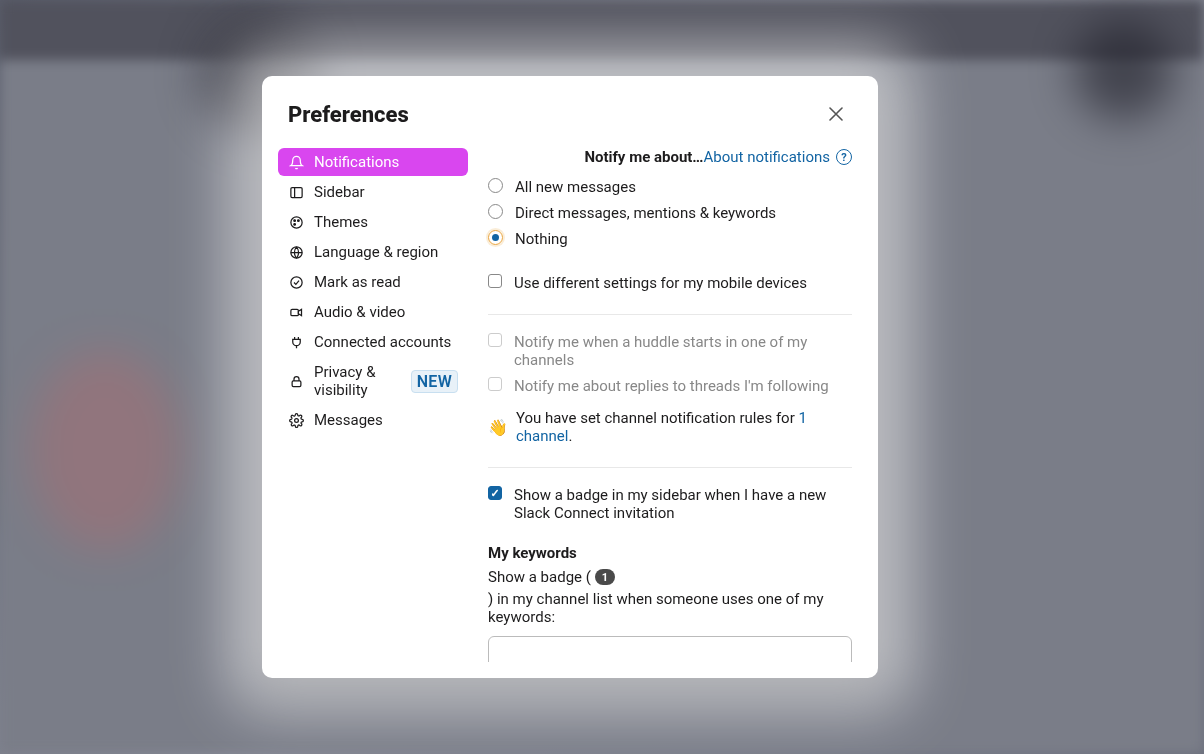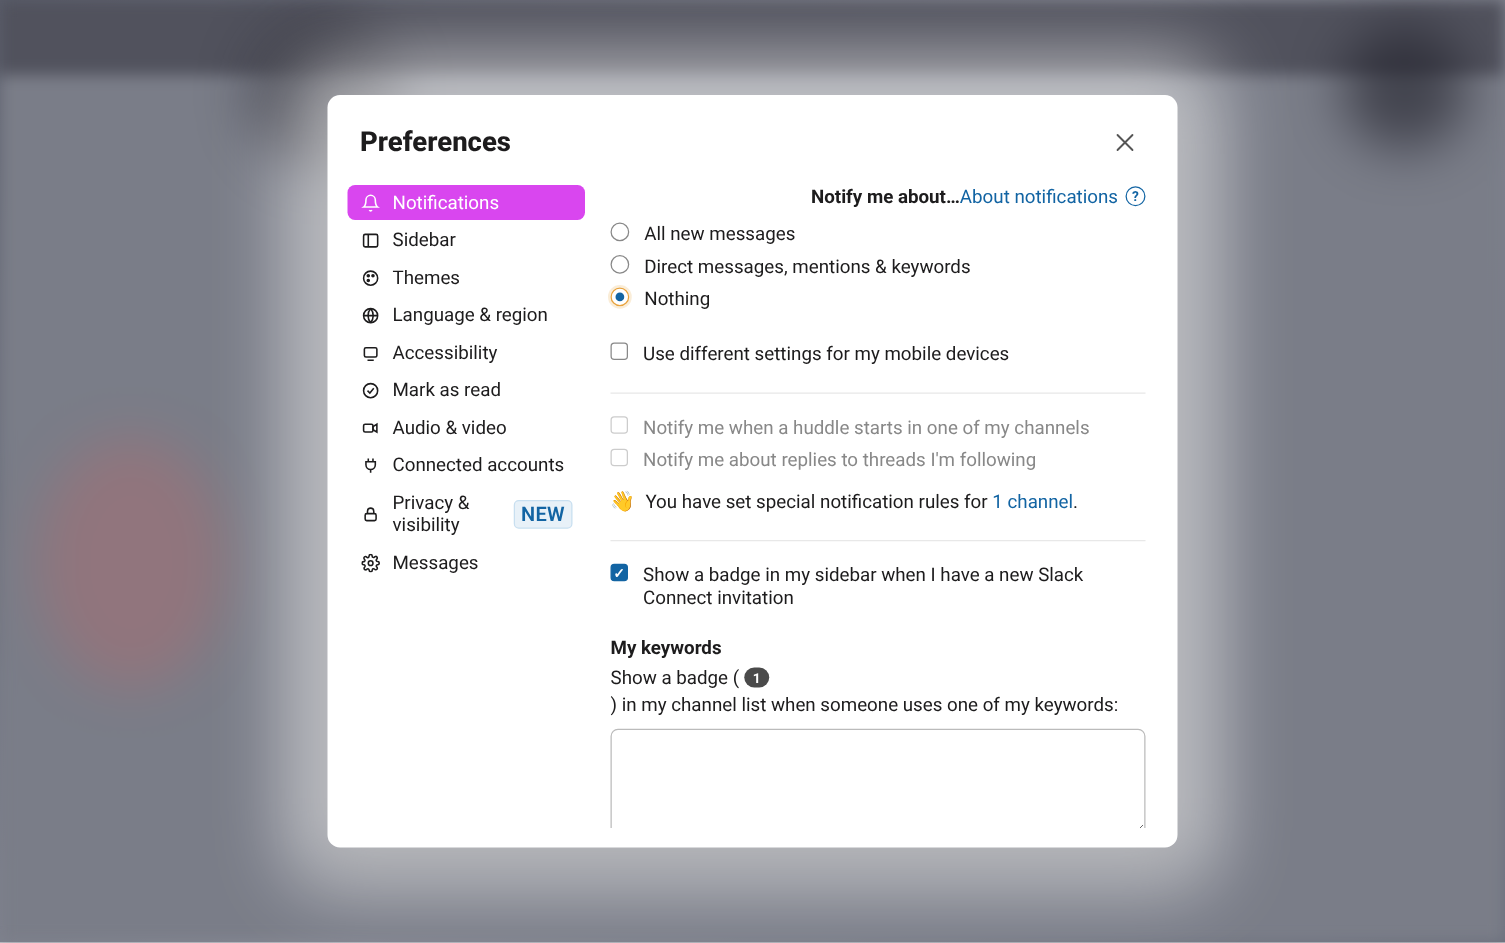--- a/index.html
+++ b/index.html
@@ -27,21 +27,21 @@
   }
   .blob { position:absolute; border-radius:50%; filter:blur(20px); }
   .blob1 { width:120px; height:120px; background:rgba(30,30,40,0.6); top:15px; left:200px; }
   .blob2 { width:100px; height:100px; background:rgba(30,30,40,0.6); top:20px; right:30px; }
   .blob3 { width:150px; height:200px; background:rgba(200,100,100,0.3); top:350px; left:30px; }
 
   .modal {
     position: absolute;
     top: 76px;
     left: 262px;
-    width: 680px;
+    width: 616px;
     height: 602px;
     background: #ffffff;
     border-radius: 10px;
     box-shadow: 0 0 60px 30px rgba(255,255,255,0.6), 0 10px 40px rgba(0,0,0,0.3);
     display: flex;
     flex-direction: column;
     overflow: hidden;
   }
   .modal-header {
     padding: 22px 26px 14px 26px;
@@ -264,29 +264,20 @@
         <span class="icon">
           <svg width="15" height="15" viewBox="0 0 24 24" fill="none" stroke="currentColor" stroke-width="2">
               <circle cx="12" cy="12" r="9"></circle>
               <line x1="3" y1="12" x2="21" y2="12"></line>
               <path d="M12 3a14 14 0 010 18M12 3a14 14 0 000 18"></path>
             </svg>
         </span>
         <span>Language &amp; region</span>
       </div>
 
-      <div class="sidebar-item">
-        <span class="icon">
-          <svg width="15" height="15" viewBox="0 0 24 24" fill="none" stroke="currentColor" stroke-width="2">
-              <rect x="4" y="5" width="16" height="12" rx="2"></rect>
-              <line x1="8" y1="21" x2="16" y2="21"></line>
-            </svg>
-        </span>
-        <span>Accessibility</span>
-      </div>
 
       <div class="sidebar-item">
         <span class="icon">
           <svg width="15" height="15" viewBox="0 0 24 24" fill="none" stroke="currentColor" stroke-width="2">
               <circle cx="12" cy="12" r="9"></circle>
               <path d="M8 12l3 3 5-6"></path>
             </svg>
         </span>
         <span>Mark as read</span>
       </div>
@@ -370,21 +361,21 @@
         <span class="row-label muted">Notify me when a huddle starts in one of my channels</span>
       </div>
       <div class="check-row">
         <span class="checkbox disabled"></span>
         <span class="row-label muted">Notify me about replies to threads I'm following</span>
       </div>
 
       <div class="info-line">
         <span class="wave">👋</span>
         <span>
-          <span>You have set special notification rules for </span><span class="link-inline">1 channel</span><span>.</span>
+          <span>You have set channel notification rules for </span><span class="link-inline">1 channel</span><span>.</span>
         </span>
       </div>
 
       <hr class="divider">
 
       <div class="check-row">
         <span class="checkbox checked"></span>
         <span class="row-label">Show a badge in my sidebar when I have a new Slack Connect invitation</span>
       </div>
 

